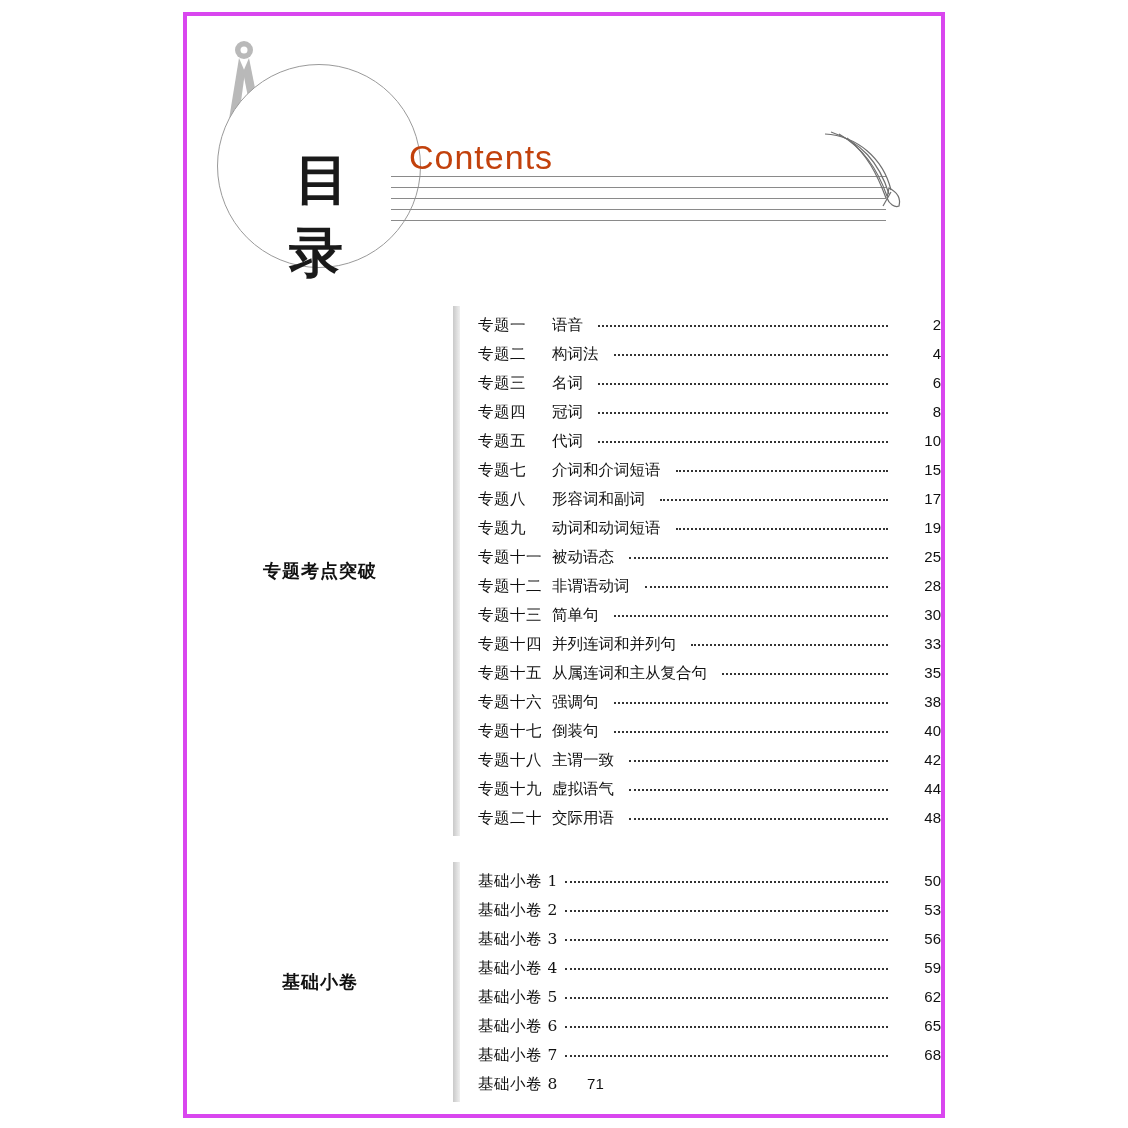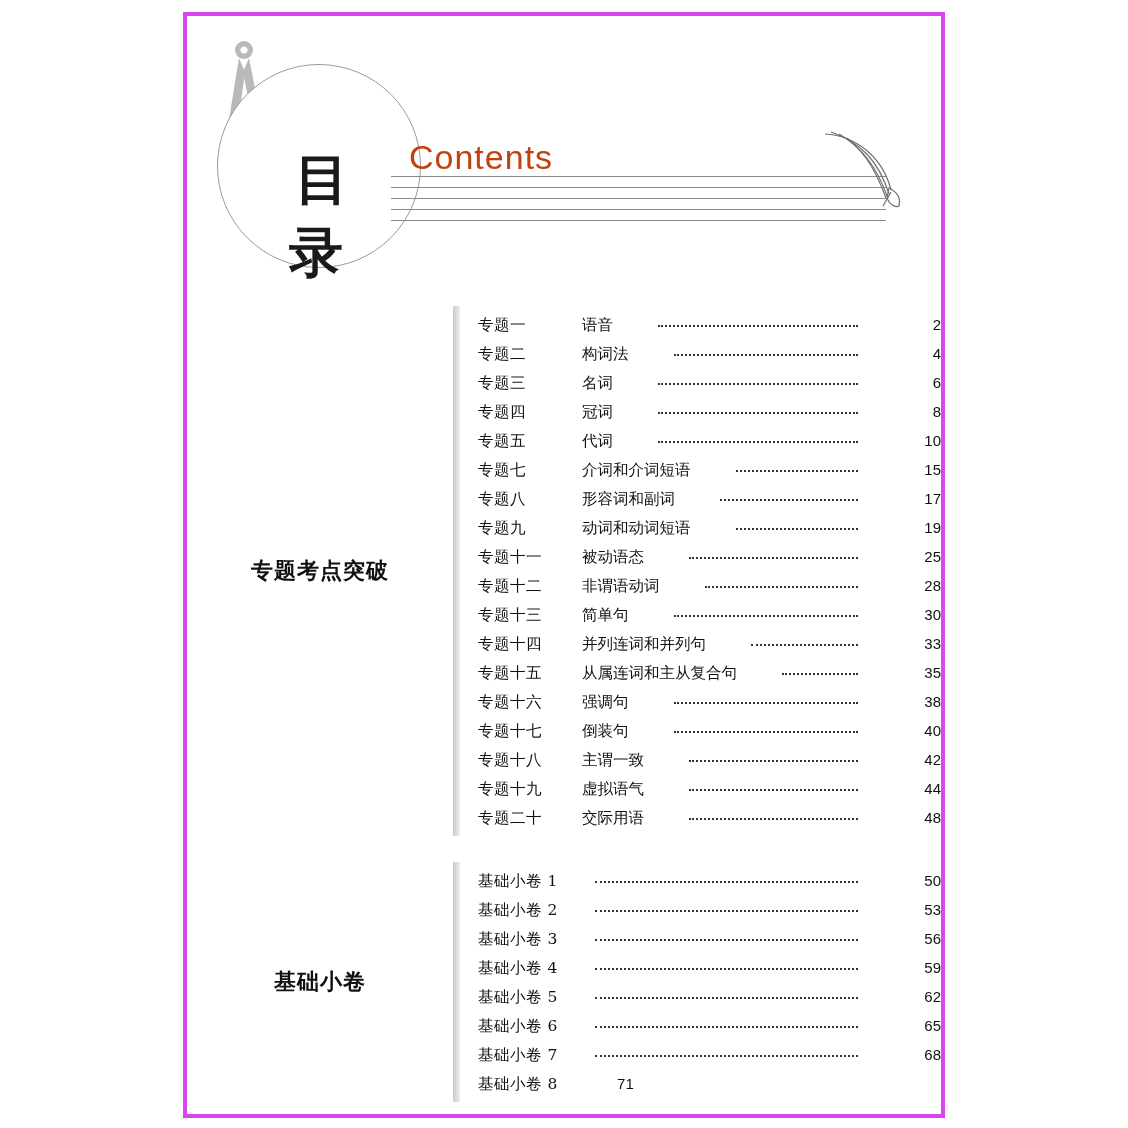--- a/index.html
+++ b/index.html
@@ -120,21 +120,21 @@
     display: flex;
     align-items: center;
     margin-bottom: 26px;
   }
 
   .section-label {
     width: 266px;
     text-align: center;
     font-family: "DejaVu Serif", serif;
     font-weight: bold;
-    font-size: 22px;
+    font-size: 18px;
     letter-spacing: 1px;
     color: #111;
     flex: none;
   }
 
   .section-bar {
     width: 7px;
     flex: none;
     align-self: stretch;
     background: linear-gradient(to right, #c9c9c9, #efefef);
@@ -147,21 +147,20 @@
   }
 
   .entry {
     display: flex;
     align-items: baseline;
     font-family: "DejaVu Serif", serif;
     font-size: 15.5px;
     color: #111;
     height: 29px;
     line-height: 29px;
-    gap: 30px;
   }
 
   .entry .e-num {
     flex: none;
     width: 74px;
     letter-spacing: 0.5px;
     white-space: nowrap;
   }
   .entry .e-name {
     flex: none;

